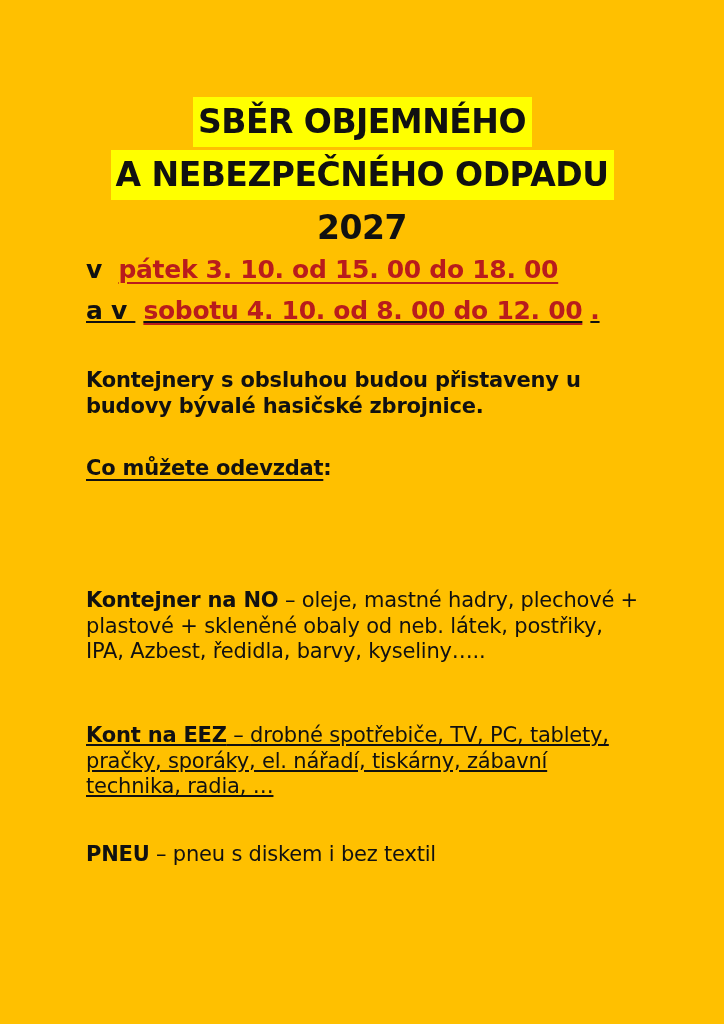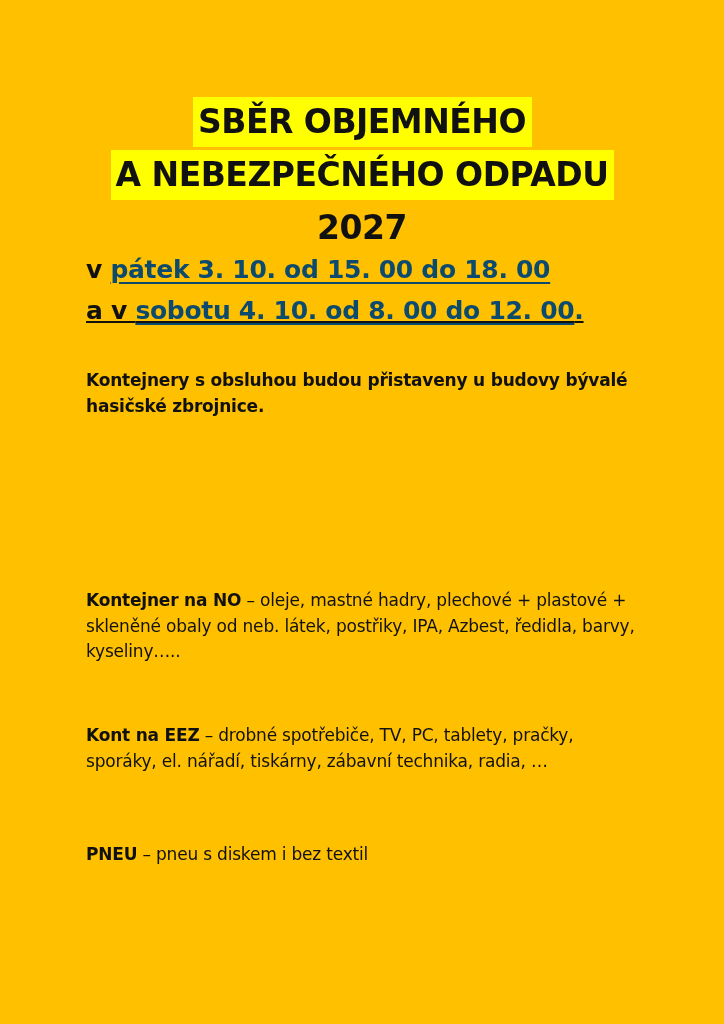--- a/index.html
+++ b/index.html
@@ -41,36 +41,36 @@
       position: absolute;
       left: 86px;
       font-weight: bold;
       font-size: 25px;
       line-height: 40px;
       letter-spacing: -0.3px;
       white-space: nowrap;
     }
     #d1 { top: 250px; }
     #d2 { top: 291px; text-decoration: underline; }
-    .red { color: #0c4a6e; }
+    .red { color: #b91c1c; margin-left: 8px; }
     .u { text-decoration: underline; text-decoration-thickness: 2px; text-underline-offset: 4px; }
 
     .body-block {
       position: absolute;
       left: 86px;
       width: 560px;
-      font-size: 17px;
+      font-size: 21px;
       line-height: 25.5px;
       letter-spacing: -0.2px;
     }
     .b { font-weight: bold; }
     #intro { top: 368px; }
     #what { top: 456px; }
     #no { top: 588px; }
-    #eez { top: 723px; }
+    #eez { top: 723px; text-decoration: underline; }
     #pneu { top: 842px; }
   </style>
 </head>
 <body>
 
 <div>
 
   <div id="t1" class="title-line">
     <span class="hl">SBĚR OBJEMNÉHO</span>
   </div>
@@ -84,20 +84,23 @@
   <div id="d1" class="date-line">
     <span>v </span><span class="red u">pátek 3. 10. od 15. 00 do 18. 00</span>
   </div>
   <div id="d2" class="date-line">
     <span>a v </span><span class="red u">sobotu 4. 10. od 8. 00 do 12. 00</span><span class="red">.</span>
   </div>
 
   <div id="intro" class="body-block b">Kontejnery s obsluhou budou přistaveny u budovy bývalé hasičské zbrojnice.</div>
 
   <div id="what" class="body-block">
+    <div>
+      <span class="b u">Co můžete odevzdat</span><span class="b">:</span>
+    </div>
   </div>
 
   <div id="no" class="body-block">
     <span class="b">Kontejner na NO</span><span> – </span><span>oleje, mastné hadry, plechové + plastové + skleněné obaly od neb. látek, postřiky, IPA, Azbest, ředidla, barvy, kyseliny…..</span>
   </div>
 
   <div id="eez" class="body-block">
     <span class="b">Kont na EEZ</span><span> – </span><span>drobné spotřebiče, TV, PC, tablety, pračky, sporáky, el. nářadí, tiskárny, zábavní technika, radia, …</span>
   </div>
 

